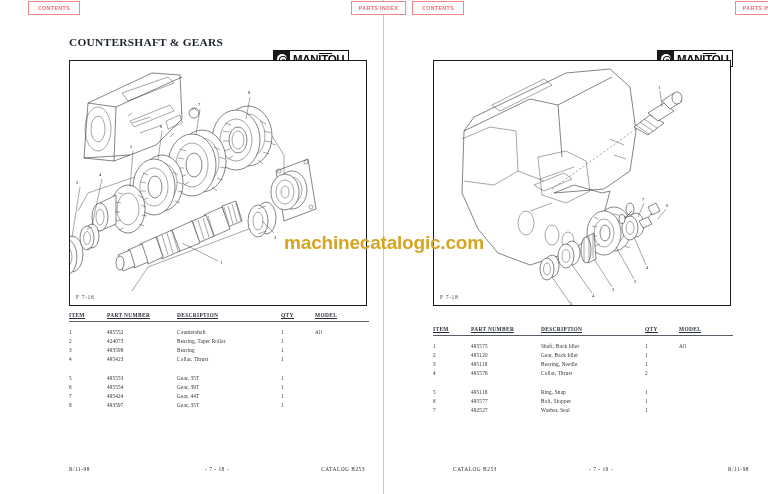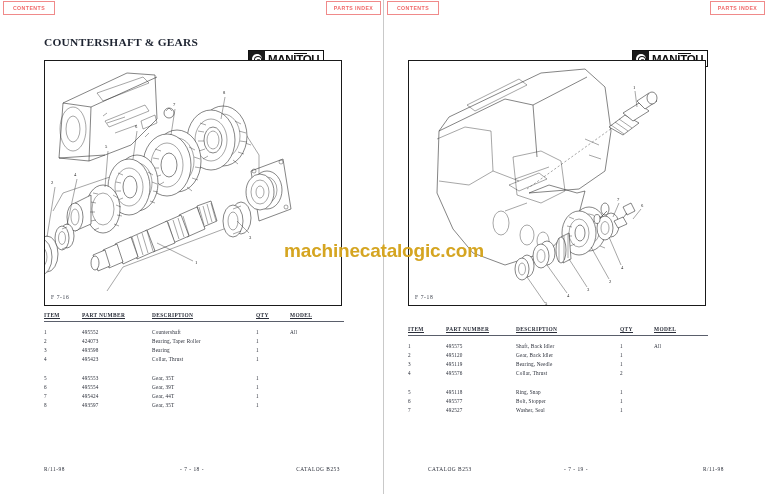--- a/index.html
+++ b/index.html
@@ -1,20 +1,20 @@
 <!DOCTYPE html>
 <html><head>
 <meta charset="utf-8">
 <style>
   html,body{margin:0;padding:0;background:#ffffff;}
   body{width:768px;height:494px;overflow:hidden;
        font-family:"Liberation Serif", serif;color:#2b2f3a;position:relative;}
 
   .viewer{position:absolute;inset:0;display:flex;}
-  .page{position:relative;width:384px;height:494px;background:#fff;box-sizing:border-box;}
+  .page{position:relative;width:384px;height:494px;background:#fff;box-sizing:border-box;margin-left:25px;}
   .page.left{border-right:1px solid #c9c9c9;}
 
   
   .navbar{position:absolute;top:0;left:0;width:384px;height:17px;}
   .pill{position:absolute;top:1px;height:14px;border:1px solid #f08a8a;
         background:#fff;color:#f06a6a;font-family:"Liberation Sans",sans-serif;
         font-size:5.2px;font-weight:bold;letter-spacing:.45px;
         display:flex;align-items:center;justify-content:center;box-sizing:border-box;}
   .pill.contents{left:3px;width:52px;}
   .pill.index{right:3px;width:55px;}
@@ -71,21 +71,21 @@
 
   
   .footer{position:absolute;bottom:18px;left:0;width:384px;height:10px;
           font-size:5.4px;letter-spacing:.5px;color:#2b2f3a;}
   .footer span{position:absolute;top:0;font-family:"Liberation Serif",serif;}
   .f-left{left:44px;}
   .f-mid{left:50%;transform:translateX(-50%);}
   .f-right{right:44px;}
 
   
-  .watermark{position:absolute;left:0;top:240px;width:768px;text-align:center;
+  .watermark{position:absolute;left:0;top:232px;width:768px;text-align:center;
              font-family:"Liberation Sans",sans-serif;font-size:19px;font-weight:bold;
              color:#d5a521;letter-spacing:-.2px;pointer-events:none;z-index:5;}
 </style>
 </head>
 <body>
 
 <div class="viewer">
 
   <div class="page left">
 

